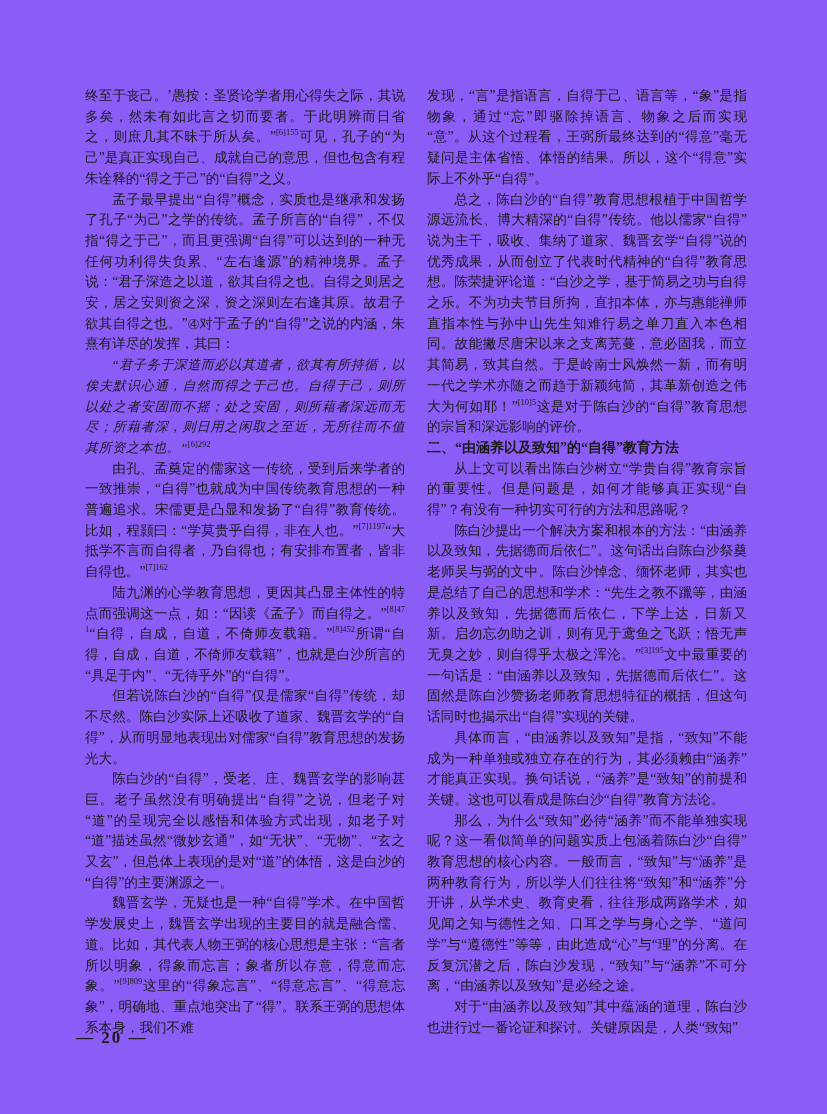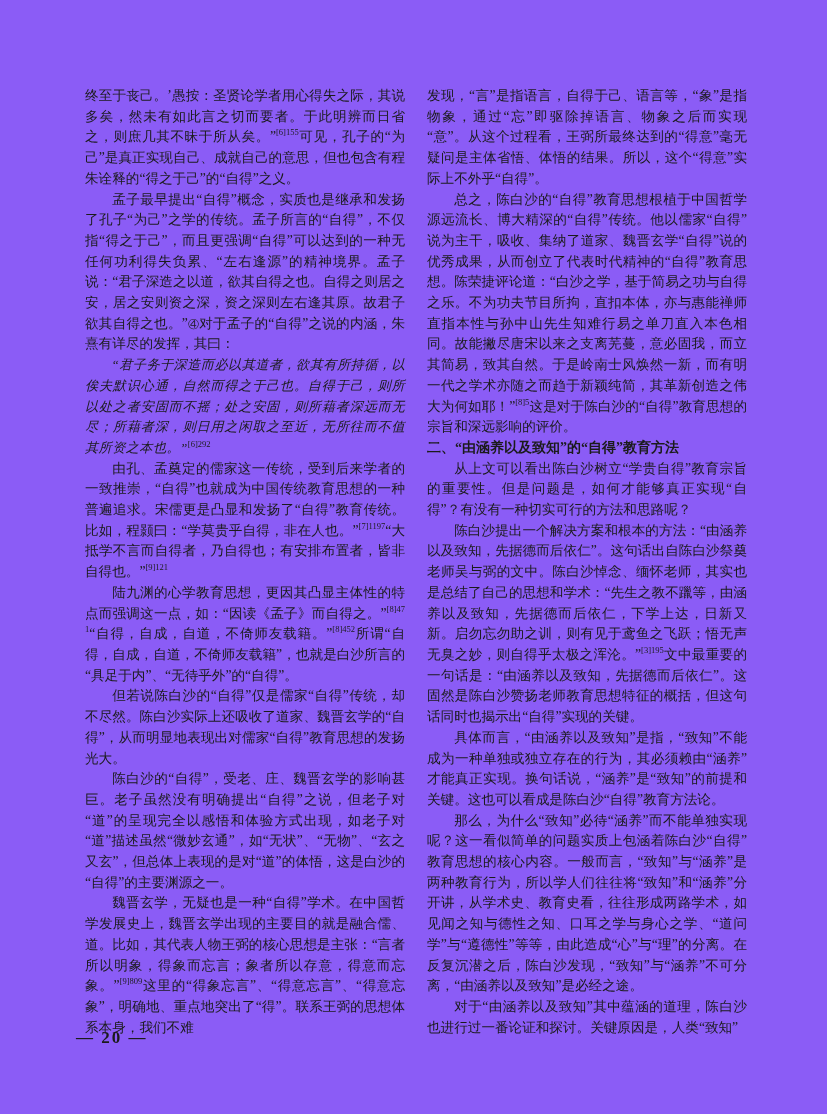--- a/index.html
+++ b/index.html
@@ -57,29 +57,29 @@
 </style>
 </head>
 <body>
 
 <div class="page">
   <div class="columns">
     <div class="col" id="col-left">
         <p class="para noindent">终至于丧己。’愚按：圣贤论学者用心得失之际，其说多矣，然未有如此言之切而要者。于此明辨而日省之，则庶几其不昧于所从矣。”<sup class="ref">[6]155</sup>可见，孔子的“为己”是真正实现自己、成就自己的意思，但也包含有程朱诠释的“得之于己”的“自得”之义。</p>
         <p class="para normal">孟子最早提出“自得”概念，实质也是继承和发扬了孔子“为己”之学的传统。孟子所言的“自得”，不仅指“得之于己”，而且更强调“自得”可以达到的一种无任何功利得失负累、“左右逢源”的精神境界。孟子说：“君子深造之以道，欲其自得之也。自得之则居之安，居之安则资之深，资之深则左右逢其原。故君子欲其自得之也。”<span class="note">④</span>对于孟子的“自得”之说的内涵，朱熹有详尽的发挥，其曰：</p>
         <p class="para quote">“君子务于深造而必以其道者，欲其有所持循，以俟夫默识心通，自然而得之于己也。自得于己，则所以处之者安固而不摇；处之安固，则所藉者深远而无尽；所藉者深，则日用之闲取之至近，无所往而不值其所资之本也。”<sup class="ref">[6]292</sup></p>
-        <p class="para normal">由孔、孟奠定的儒家这一传统，受到后来学者的一致推崇，“自得”也就成为中国传统教育思想的一种普遍追求。宋儒更是凸显和发扬了“自得”教育传统。比如，程颢曰：“学莫贵乎自得，非在人也。”<sup class="ref">[7]1197</sup>“大抵学不言而自得者，乃自得也；有安排布置者，皆非自得也。”<sup class="ref">[9]121</sup></p>
+        <p class="para normal">由孔、孟奠定的儒家这一传统，受到后来学者的一致推崇，“自得”也就成为中国传统教育思想的一种普遍追求。宋儒更是凸显和发扬了“自得”教育传统。比如，程颢曰：“学莫贵乎自得，非在人也。”<sup class="ref">[7]1197</sup>“大抵学不言而自得者，乃自得也；有安排布置者，皆非自得也。”<sup class="ref">[7]162</sup></p>
         <p class="para normal">陆九渊的心学教育思想，更因其凸显主体性的特点而强调这一点，如：“因读《孟子》而自得之。”<sup class="ref">[8]471</sup>“自得，自成，自道，不倚师友载籍。”<sup class="ref">[8]452</sup>所谓“自得，自成，自道，不倚师友载籍”，也就是白沙所言的“具足于内”、“无待乎外”的“自得”。</p>
         <p class="para normal">但若说陈白沙的“自得”仅是儒家“自得”传统，却不尽然。陈白沙实际上还吸收了道家、魏晋玄学的“自得”，从而明显地表现出对儒家“自得”教育思想的发扬光大。</p>
         <p class="para normal">陈白沙的“自得”，受老、庄、魏晋玄学的影响甚巨。老子虽然没有明确提出“自得”之说，但老子对“道”的呈现完全以感悟和体验方式出现，如老子对“道”描述虽然“微妙玄通”，如“无状”、“无物”、“玄之又玄”，但总体上表现的是对“道”的体悟，这是白沙的“自得”的主要渊源之一。</p>
         <p class="para normal">魏晋玄学，无疑也是一种“自得”学术。在中国哲学发展史上，魏晋玄学出现的主要目的就是融合儒、道。比如，其代表人物王弼的核心思想是主张：“言者所以明象，得象而忘言；象者所以存意，得意而忘象。”<sup class="ref">[9]809</sup>这里的“得象忘言”、“得意忘言”、“得意忘象”，明确地、重点地突出了“得”。联系王弼的思想体系本身，我们不难</p>
       </div>
     <div class="col" id="col-right">
         <p class="para noindent">发现，“言”是指语言，自得于己、语言等，“象”是指物象，通过“忘”即驱除掉语言、物象之后而实现“意”。从这个过程看，王弼所最终达到的“得意”毫无疑问是主体省悟、体悟的结果。所以，这个“得意”实际上不外乎“自得”。</p>
-        <p class="para normal">总之，陈白沙的“自得”教育思想根植于中国哲学源远流长、博大精深的“自得”传统。他以儒家“自得”说为主干，吸收、集纳了道家、魏晋玄学“自得”说的优秀成果，从而创立了代表时代精神的“自得”教育思想。陈荣捷评论道：“白沙之学，基于简易之功与自得之乐。不为功夫节目所拘，直扣本体，亦与惠能禅师直指本性与孙中山先生知难行易之单刀直入本色相同。故能撇尽唐宋以来之支离芜蔓，意必固我，而立其简易，致其自然。于是岭南士风焕然一新，而有明一代之学术亦随之而趋于新颖纯简，其革新创造之伟大为何如耶！”<sup class="ref">[8]5</sup>这是对于陈白沙的“自得”教育思想的宗旨和深远影响的评价。</p>
+        <p class="para normal">总之，陈白沙的“自得”教育思想根植于中国哲学源远流长、博大精深的“自得”传统。他以儒家“自得”说为主干，吸收、集纳了道家、魏晋玄学“自得”说的优秀成果，从而创立了代表时代精神的“自得”教育思想。陈荣捷评论道：“白沙之学，基于简易之功与自得之乐。不为功夫节目所拘，直扣本体，亦与惠能禅师直指本性与孙中山先生知难行易之单刀直入本色相同。故能撇尽唐宋以来之支离芜蔓，意必固我，而立其简易，致其自然。于是岭南士风焕然一新，而有明一代之学术亦随之而趋于新颖纯简，其革新创造之伟大为何如耶！”<sup class="ref">[10]5</sup>这是对于陈白沙的“自得”教育思想的宗旨和深远影响的评价。</p>
         <p class="para heading">二、“由涵养以及致知”的“自得”教育方法</p>
         <p class="para normal">从上文可以看出陈白沙树立“学贵自得”教育宗旨的重要性。但是问题是，如何才能够真正实现“自得”？有没有一种切实可行的方法和思路呢？</p>
         <p class="para normal">陈白沙提出一个解决方案和根本的方法：“由涵养以及致知，先据德而后依仁”。这句话出自陈白沙祭奠老师吴与弼的文中。陈白沙悼念、缅怀老师，其实也是总结了自己的思想和学术：“先生之教不躐等，由涵养以及致知，先据德而后依仁，下学上达，日新又新。启勿忘勿助之训，则有见于鸢鱼之飞跃；悟无声无臭之妙，则自得乎太极之浑沦。”<sup class="ref">[3]195</sup>文中最重要的一句话是：“由涵养以及致知，先据德而后依仁”。这固然是陈白沙赞扬老师教育思想特征的概括，但这句话同时也揭示出“自得”实现的关键。</p>
         <p class="para normal">具体而言，“由涵养以及致知”是指，“致知”不能成为一种单独或独立存在的行为，其必须赖由“涵养”才能真正实现。换句话说，“涵养”是“致知”的前提和关键。这也可以看成是陈白沙“自得”教育方法论。</p>
         <p class="para normal">那么，为什么“致知”必待“涵养”而不能单独实现呢？这一看似简单的问题实质上包涵着陈白沙“自得”教育思想的核心内容。一般而言，“致知”与“涵养”是两种教育行为，所以学人们往往将“致知”和“涵养”分开讲，从学术史、教育史看，往往形成两路学术，如见闻之知与德性之知、口耳之学与身心之学、“道问学”与“遵德性”等等，由此造成“心”与“理”的分离。在反复沉潜之后，陈白沙发现，“致知”与“涵养”不可分离，“由涵养以及致知”是必经之途。</p>
         <p class="para normal">对于“由涵养以及致知”其中蕴涵的道理，陈白沙也进行过一番论证和探讨。关键原因是，人类“致知”</p>
       </div>
   </div>
   <div class="footer">
     <span>— 20 —</span>

